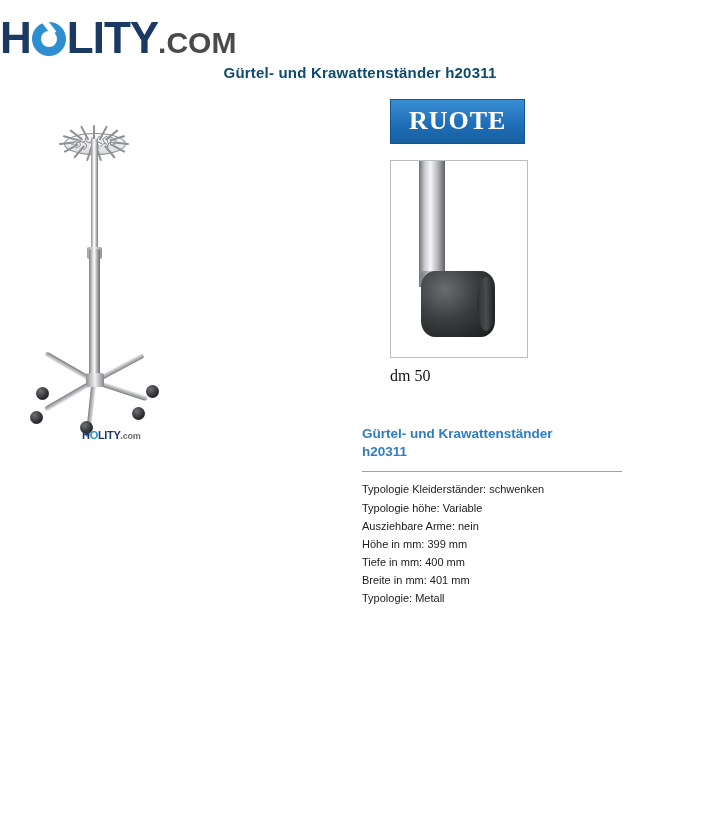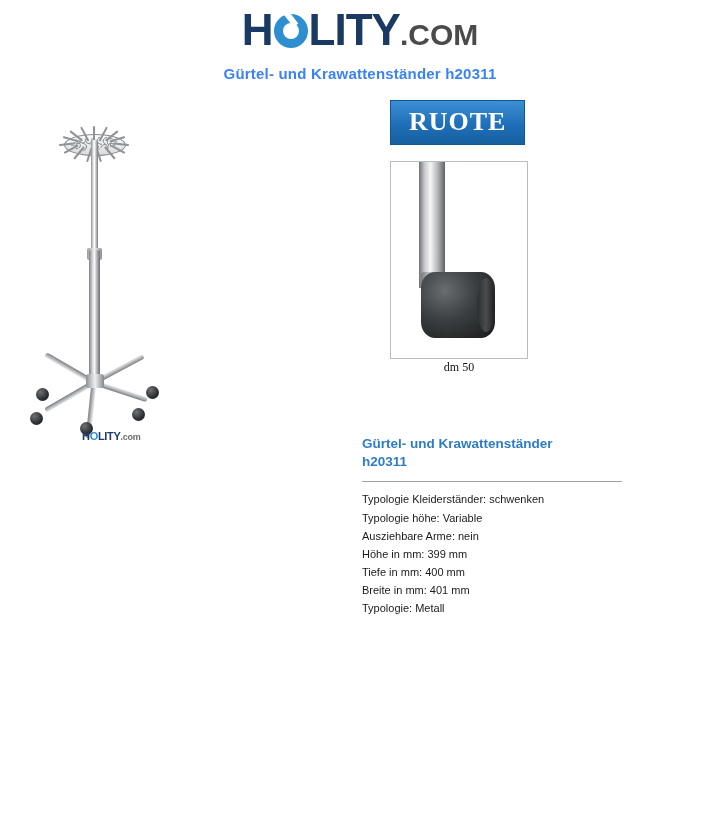--- a/index.html
+++ b/index.html
@@ -14,22 +14,21 @@
   .page {
     position: relative;
     width: 720px;
     height: 837px;
     overflow: hidden;
   }
 
   
   .logo-wrap {
     width: 100%;
-    text-align: center;
-    padding-top: 8px;
+    padding-top: 16px;
   }
   .logo {
     display: inline-block;
     font-family: "Liberation Sans", sans-serif;
     font-size: 44px;
     font-weight: bold;
     letter-spacing: -1px;
     color: #1f3a66;
     line-height: 1;
     position: relative;
@@ -66,24 +65,24 @@
   }
   .logo .dotcom {
     color: #4a4a4a;
     font-size: 30px;
     letter-spacing: 0;
   }
 
   
   .page-title {
     text-align: center;
-    color: #3b82f6;
+    color: #0c4a6e;
     font-size: 15px;
     font-weight: bold;
-    margin-top: 13px;
+    margin-top: 4px;
     letter-spacing: .2px;
   }
 
   
   .content {
     position: relative;
     margin-top: 18px;
     width: 720px;
     height: 700px;
   }
@@ -250,25 +249,24 @@
   .wheel-tire2 {
     position: absolute;
     left: 86px; top: 116px;
     width: 18px; height: 54px;
     border-radius: 50%;
     background: linear-gradient(to right,#2b2e30,#4a4d50,#1b1d1e);
   }
   .wheel-caption {
     width: 138px;
     margin-left: 28px;
-    text-align: center;
     font-family: "Liberation Serif", serif;
-    font-size: 12px;
+    font-size: 16px;
     color: #111111;
-    margin-top: 1px;
+    margin-top: 9px;
   }
 
   .frame-lock {
     width: 130px; height: 180px;
     margin-left: 90px;
     margin-top: 22px;
   }
   .lock-pole-top {
     position: absolute;
     left: 48px; top: 0px;
@@ -395,21 +393,21 @@
         <div class="banner banner-ruote">RUOTE</div>
         <div class="frame frame-wheel">
           <div class="wheel-pole"></div>
           <div class="wheel-fork"></div>
           <div class="wheel-tire"></div>
           <div class="wheel-tire2"></div>
         </div>
         <div class="wheel-caption">dm 50</div>
       </div>
 
-      <div class="spec" style="margin-top:60px;">
+      <div class="spec" style="margin-top:40px;">
         <div class="spec-title">
           <span>Gürtel- und Krawattenständer</span><br>
           <span>h20311</span>
         </div>
         <hr class="spec-rule">
         <ul class="spec-list">
           <li>Typologie Kleiderständer: schwenken</li>
           <li>Typologie höhe: Variable</li>
           <li>Ausziehbare  Arme: nein</li>
           <li>Höhe in mm: 399 mm</li>

